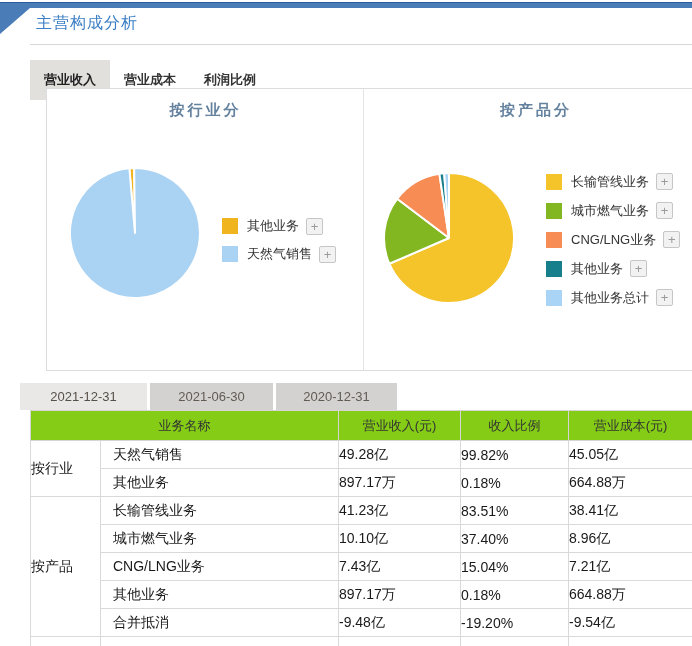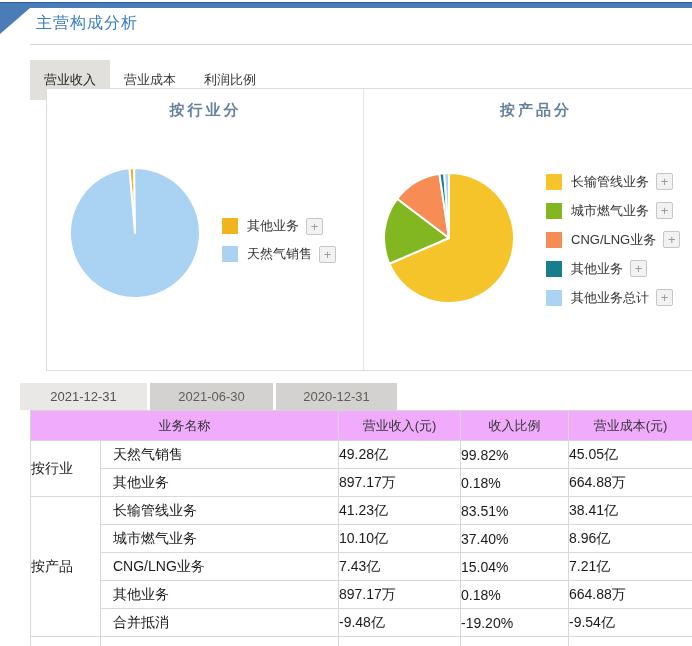--- a/index.html
+++ b/index.html
@@ -10,21 +10,21 @@
              background:#4a7cb8; border-top:1px solid #2d5c9a; }
   .ribbon  { position:absolute; left:0; top:8px; width:30px; height:26px;
              background:#4a7cb8; clip-path:polygon(0 0,100% 0,0 100%); }
   .page-title { position:absolute; left:36px; top:13px; font-size:16px;
                 font-weight:normal; color:#3b7dc4; letter-spacing:1px; }
   .title-underline { position:absolute; left:30px; top:44px; width:662px;
                      height:1px; background:#d8d8d8; }
 
   .tabs { position:absolute; left:30px; top:60px; height:28px; display:flex; }
   .tab  { height:40px; padding:0 14px; font-size:13px; color:#333;
-          display:flex; align-items:center; cursor:pointer; }
+          display:flex; align-items:center; cursor:pointer;font-weight:bold; }
   .tab.active { background:#e2e0dd; color:#222; }
 
   .chart-panel { position:absolute; left:30px; top:88px; width:661px; height:283px;
                  background:#fff; border:1px solid #dcdcdc;margin-left:16px; }
   .panel-divider { position:absolute; left:316px; top:0; width:1px; height:281px;
                    background:#e4e4e4; }
   .chart-title { position:absolute; top:12px; font-size:15px; font-weight:bold;
                  color:#64819e; text-align:center; letter-spacing:3px; }
   .chart-title.left  { left:0; width:317px; }
   .chart-title.right { left:317px; width:344px; }
@@ -52,21 +52,21 @@
   .date-tab:nth-child(2){ width:123px; }
   .date-tab:nth-child(3){ width:121px; }
 
   table.biz { position:absolute; left:30px; top:410px; width:662px;
               border-collapse:collapse; table-layout:fixed; }
   table.biz col.c-group { width:70px; }
   table.biz col.c-name  { width:238px; }
   table.biz col.c-rev   { width:122px; }
   table.biz col.c-ratio { width:108px; }
   table.biz col.c-cost  { width:124px; }
-  table.biz th { height:30px; background:#f0abfc; font-size:13px; font-weight:normal;
+  table.biz th { height:30px; background:#84cc16; font-size:13px; font-weight:normal;
                  color:#333; border:1px solid #d5d5d5; }
   table.biz td { height:28px; font-size:14px; color:#1a1a1a;
                  border:1px solid #d9d9d9; background:#fff; }
   td.group-cell { font-size:13px; color:#333; text-align:left; }
   td.name-cell  { padding-left:12px; text-align:left; }
   td.num-cell   { padding-right:12px; text-align:left; }
   tr.partial-row td { height:10px; border-bottom:none; }
 </style>
 </head>
 <body>

